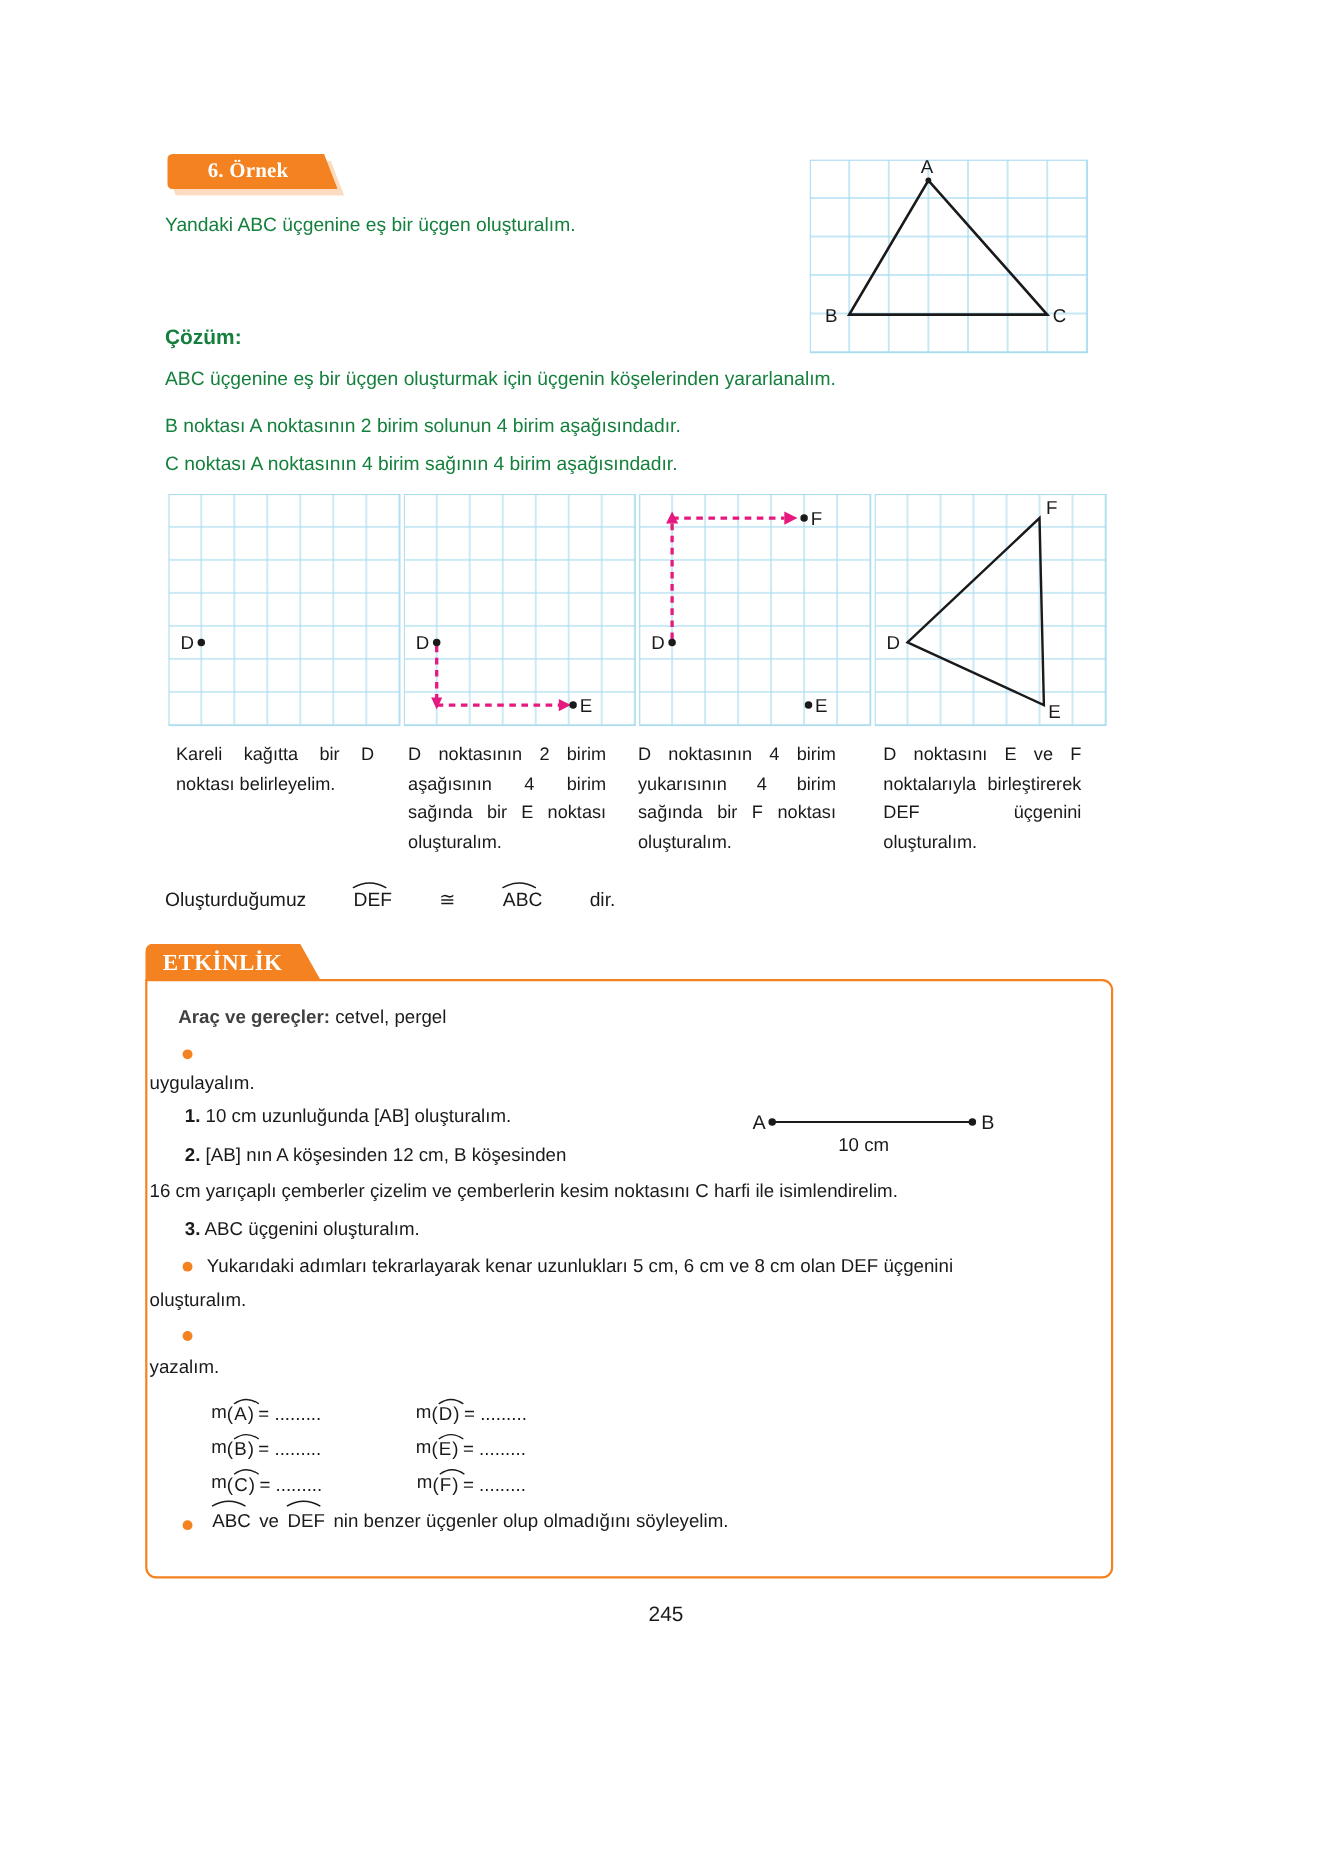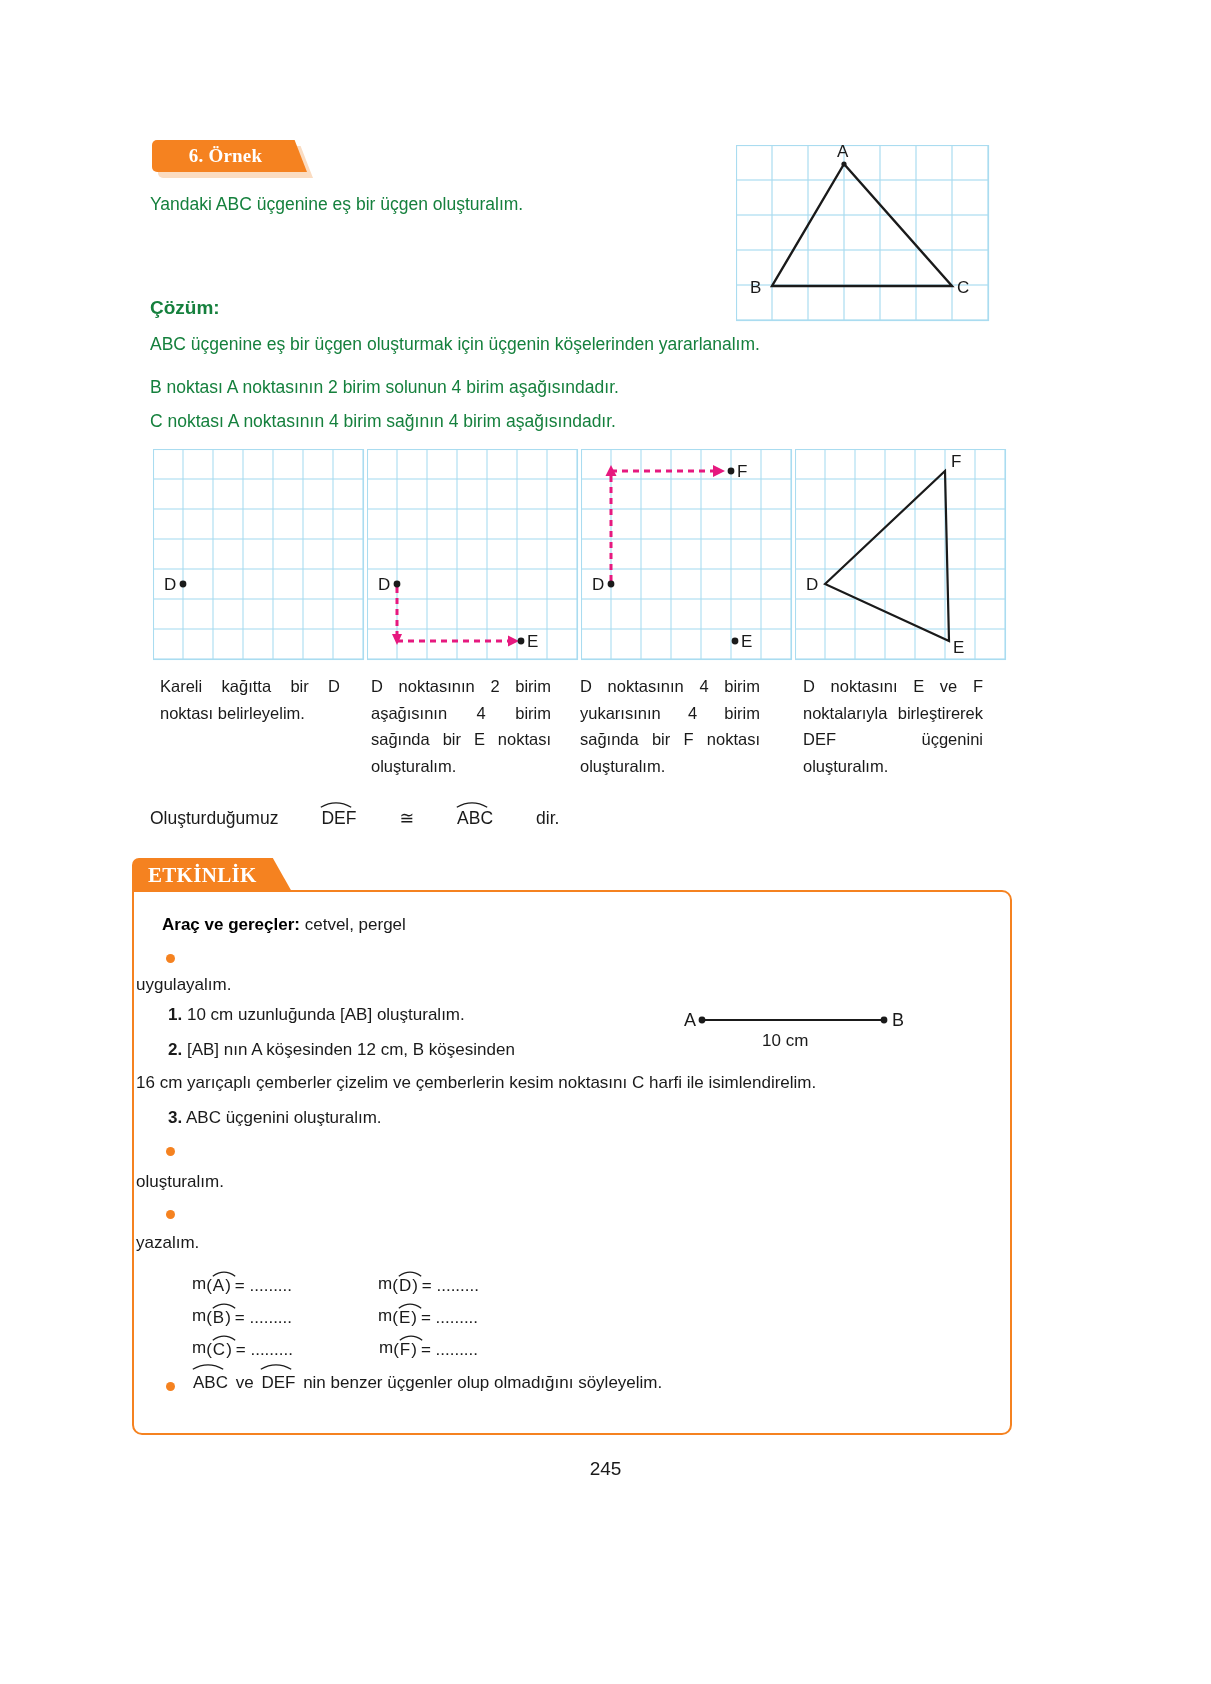--- a/index.html
+++ b/index.html
@@ -126,21 +126,21 @@
     background: #fff;
   }
   .etk-inner { position: absolute; left: 0; top: 0; width: 880px; height: 545px; }
 
   .etk-txt {
     position: absolute;
     font-size: 17px;
     line-height: 1.5;
     color: #1a1a1a;
   }
-  .orange { color: #000000; font-weight: bold; }
+  .orange { color: #404040; font-weight: bold; }
   .bullet {
     position: absolute;
     width: 9px; height: 9px;
     border-radius: 50%;
     background: #f58220;
   }
 
   
   .pageno {
     position: absolute;
@@ -289,20 +289,21 @@
       <text x="208" y="20" font-family="Liberation Sans, sans-serif" font-size="18" fill="#1a1a1a">B</text>
       <text x="78" y="40" font-family="Liberation Sans, sans-serif" font-size="17" fill="#1a1a1a">10 cm</text>
     </svg>
 
     <div class="etk-txt" style="left:34px; top:213px; white-space:nowrap;">
       <span style="font-weight:bold;">3.</span>
       <span>ABC üçgenini oluşturalım.</span>
     </div>
 
     <div class="bullet" style="left:32px; top:255px;"></div>
+    <div class="etk-txt" style="left:54px; top:246px; white-space:nowrap;">Yukarıdaki adımları tekrarlayarak kenar uzunlukları 5 cm, 6 cm ve 8 cm olan DEF üçgenini</div>
     <div class="etk-txt" style="left:2px; top:277px;">oluşturalım.</div>
 
     <div class="bullet" style="left:32px; top:318px;"></div>
     <div class="etk-txt" style="left:2px; top:338px;">yazalım.</div>
 
     <div style="position:absolute; left:58px; top:372px; width:420px;">
       <div style="display:flex; align-items:flex-end; height:32px;">
         <span class="etk-txt" style="position:relative;">m</span>
         <span style="position:relative; font-size:17px;">
           (<span class="arcname" style="padding:0 1px;">

